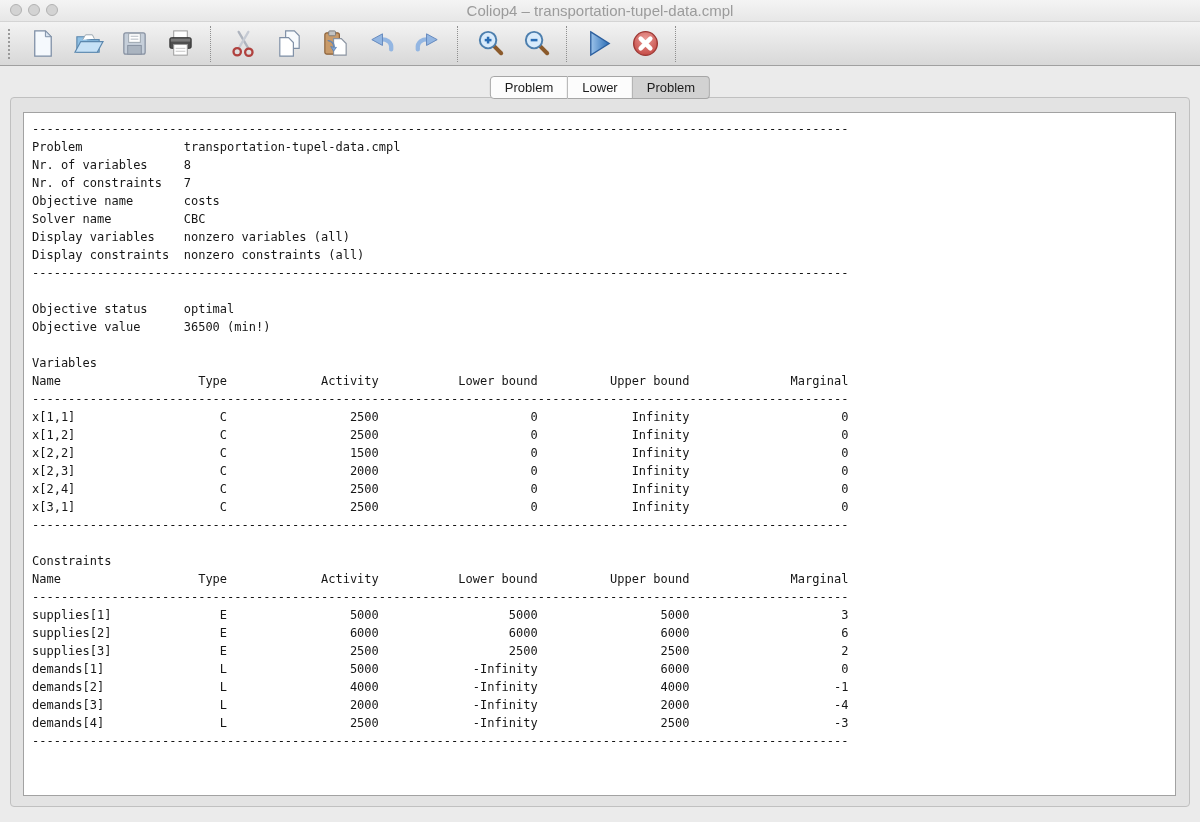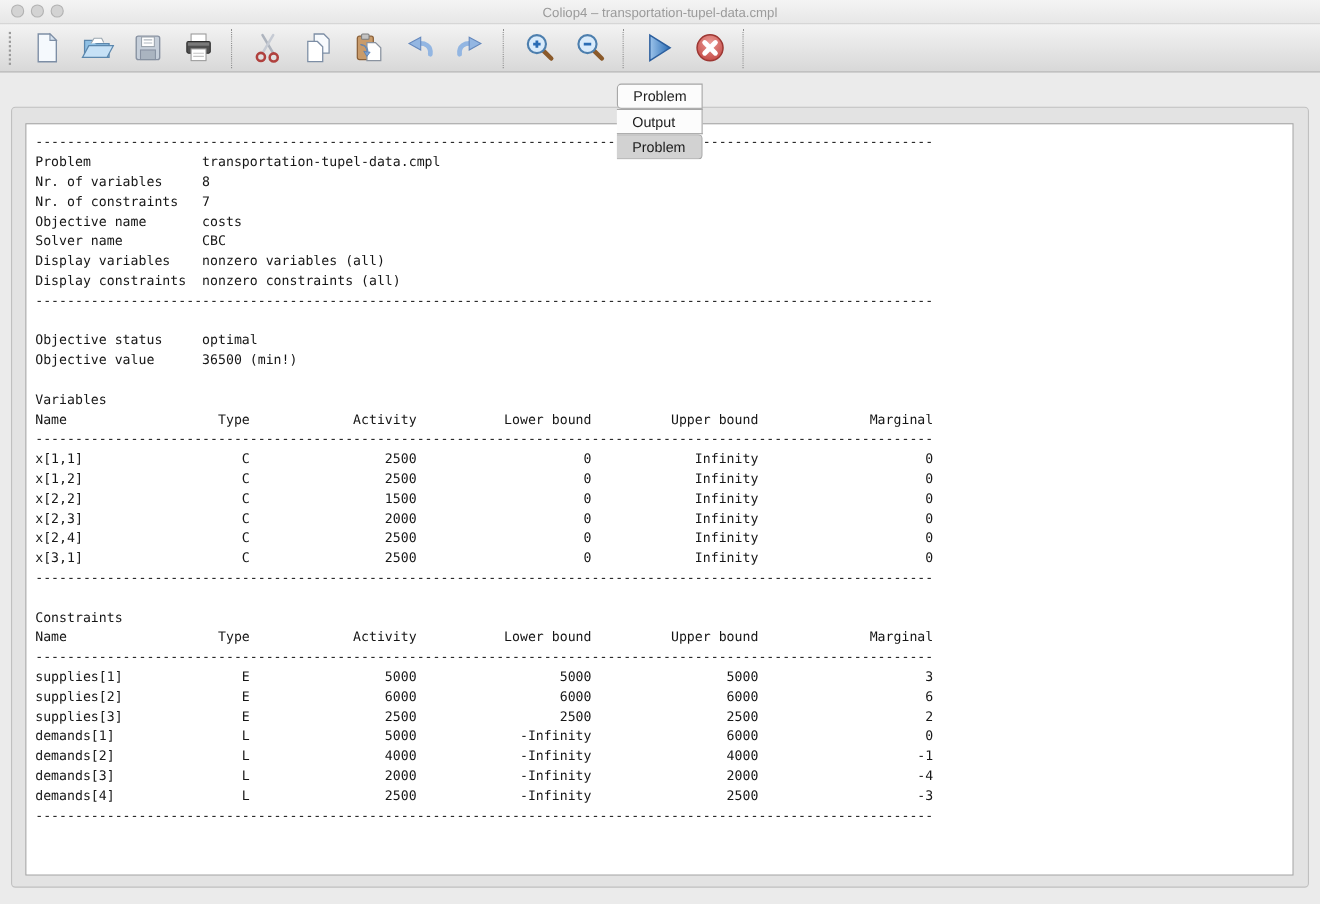--- a/index.html
+++ b/index.html
@@ -11,38 +11,38 @@
   
   .titlebar{
     height:21px;position:relative;
     background:linear-gradient(#f4f4f4,#e7e7e7);
     border-bottom:1px solid #d4d4d4;
     display:flex;align-items:center;justify-content:center;
   }
   .traffic{position:absolute;left:10px;top:4px;display:flex;gap:6px;}
   .light{width:12px;height:12px;border-radius:50%;background:#d3d3d3;
     border:1px solid #b2b2b2;box-sizing:border-box;}
-  .win-title{font-size:12px;color:#9b9b9b;white-space:nowrap;}
+  .win-title{font-size:15px;color:#9b9b9b;white-space:nowrap;}
   
   .toolbar{
     height:43px;display:flex;align-items:center;padding:0 4px;
     background:linear-gradient(#f3f3f3,#d8d8d8);
     border-bottom:1px solid #a0a0a0;
   }
   .tb-handle{width:3px;height:30px;margin:0 6px 0 4px;
     border-left:2px dotted #9a9a9a;}
   .tb-sep{width:2px;height:36px;margin:0 7px;
     border-left:1px dotted #8f8f8f;}
   .tb-btn{width:40px;height:40px;margin:0 3px;border:none;background:transparent;
     display:flex;align-items:center;justify-content:center;padding:0;cursor:default;}
   .tb-btn svg{width:31px;height:31px;display:block;}
   
   .content{position:absolute;top:66px;left:0;right:0;bottom:0;background:#ebebeb;}
   .tabbar{position:absolute;top:10px;left:50%;transform:translateX(-50%);
-    display:flex;z-index:2;flex-direction:column;}
+    display:flex;z-index:2;}
   .tab{height:21px;line-height:21px;padding:0 14px;font-size:13px;color:#1c1c1c;
     background:#fcfcfc;border:1px solid #a6a6a6;border-left:none;white-space:nowrap;}
   .tab:first-child{border-left:1px solid #a6a6a6;border-radius:4px 0 0 4px;}
   .tab:last-child{border-radius:0 4px 4px 0;}
   .tab.selected{background:#d2d2d2;}
   .pane{position:absolute;top:31px;left:10px;right:10px;bottom:15px;
     background:#e3e3e3;border:1px solid #c0c0c0;border-radius:4px;}
   .textarea{position:absolute;top:14px;left:12px;right:13px;bottom:10px;
     background:#ffffff;border:1px solid #a2a2a2;overflow:hidden;}
   pre.sol{margin:0;padding:7px 0 0 8px;
@@ -180,21 +180,21 @@
     </svg>
   </button>
 
   <span class="tb-sep"></span>
 </div>
 
 <div class="content">
 
   <div class="tabbar">
     <div class="tab">Problem</div>
-    <div class="tab">Output</div>
+    <div class="tab">Lower</div>
     <div class="tab selected">Problem</div>
   </div>
 
   <div class="pane">
     <div class="textarea">
       <pre class="sol">-----------------------------------------------------------------------------------------------------------------
 Problem              transportation-tupel-data.cmpl
 Nr. of variables     8
 Nr. of constraints   7
 Objective name       costs

